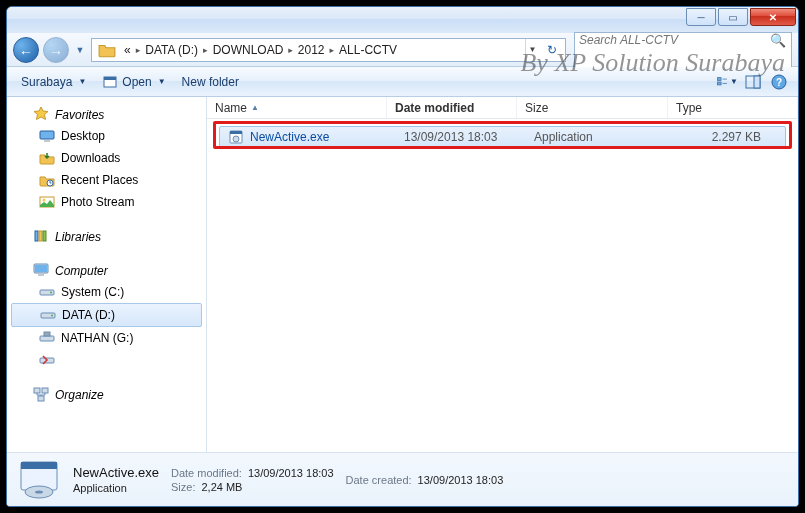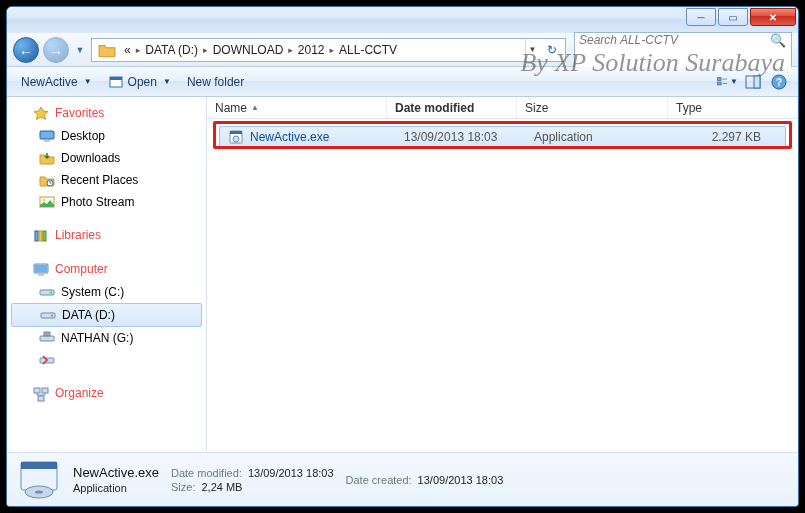--- a/index.html
+++ b/index.html
@@ -45,21 +45,21 @@
   border-bottom:1px solid #b8cee4; display:flex; align-items:center; padding:0 6px; font-size:12px; color:#1a3e6e;}
 .tbtn { padding:3px 8px; display:flex; align-items:center; gap:4px; cursor:pointer; border-radius:3px;}
 .tbtn .tdrop { font-size:8px; margin-left:2px; }
 .toolbar .spacer { flex:1; }
 .tool-icon { width:22px; height:22px; display:flex; align-items:center; justify-content:center; cursor:pointer; margin:0 2px;}
 
 
 .body { flex:1; display:flex; min-height:0; }
 .sidebar { width:200px; border-right:1px solid #d9e3ee; background:#fff; overflow:auto; font-size:12px; padding:6px 0;}
 .sgroup { margin-bottom:12px; }
-.sheader { display:flex; align-items:flex-start; gap:6px; padding:3px 10px; color:#ef4444; cursor:pointer;}
+.sheader { display:flex; align-items:flex-end; gap:6px; padding:3px 10px; color:#000000; cursor:pointer;font-style:italic;}
 .sheader .caret { font-size:9px; color:#888; width:10px;}
 .sitem { display:flex; align-items:center; gap:6px; padding:3px 10px 3px 32px; cursor:pointer;}
 .sitem.selected { background:linear-gradient(#eaf3fe,#d6e8fb); border:1px solid #a8c8ea; border-radius:2px; margin:0 4px; padding-left:28px;}
 .sicon16 { width:16px; height:16px; flex-shrink:0; }
 
 
 .content { flex:1; display:flex; flex-direction:column; background:#fff; }
 .colheaders { height:22px; border-bottom:1px solid #e4e9ef; display:flex; font-size:12px; color:#333; align-items:center;}
 .col { padding:0 8px; border-right:1px solid #eef2f6; height:100%; display:flex; align-items:center; gap:4px;}
 .col.name { width:180px; } .col.date { width:130px;font-weight:bold; } .col.type { width:130px; } .col.size { flex:1; }
@@ -139,21 +139,21 @@
       </div>
     </div>
     <div class="searchbox">
       <input placeholder="Search ALL-CCTV" style="">
       <span class="sicon">🔍</span>
     </div>
   </div>
 
   <div class="toolbar">
     <div class="tbtn">
-        <span>NewActive</span>
+        <span>Surabaya</span>
         <span class="tdrop">▼</span>
       </div>
     <div class="tbtn">
       <span>
           <svg width="16" height="16" viewBox="0 0 16 16">
             <rect x="2" y="3" width="12" height="10" fill="#fff" stroke="#3a6ea5"></rect>
             <rect x="2" y="3" width="12" height="3" fill="#3a6ea5"></rect>
           </svg>
         </span>
       <span>Open</span>

